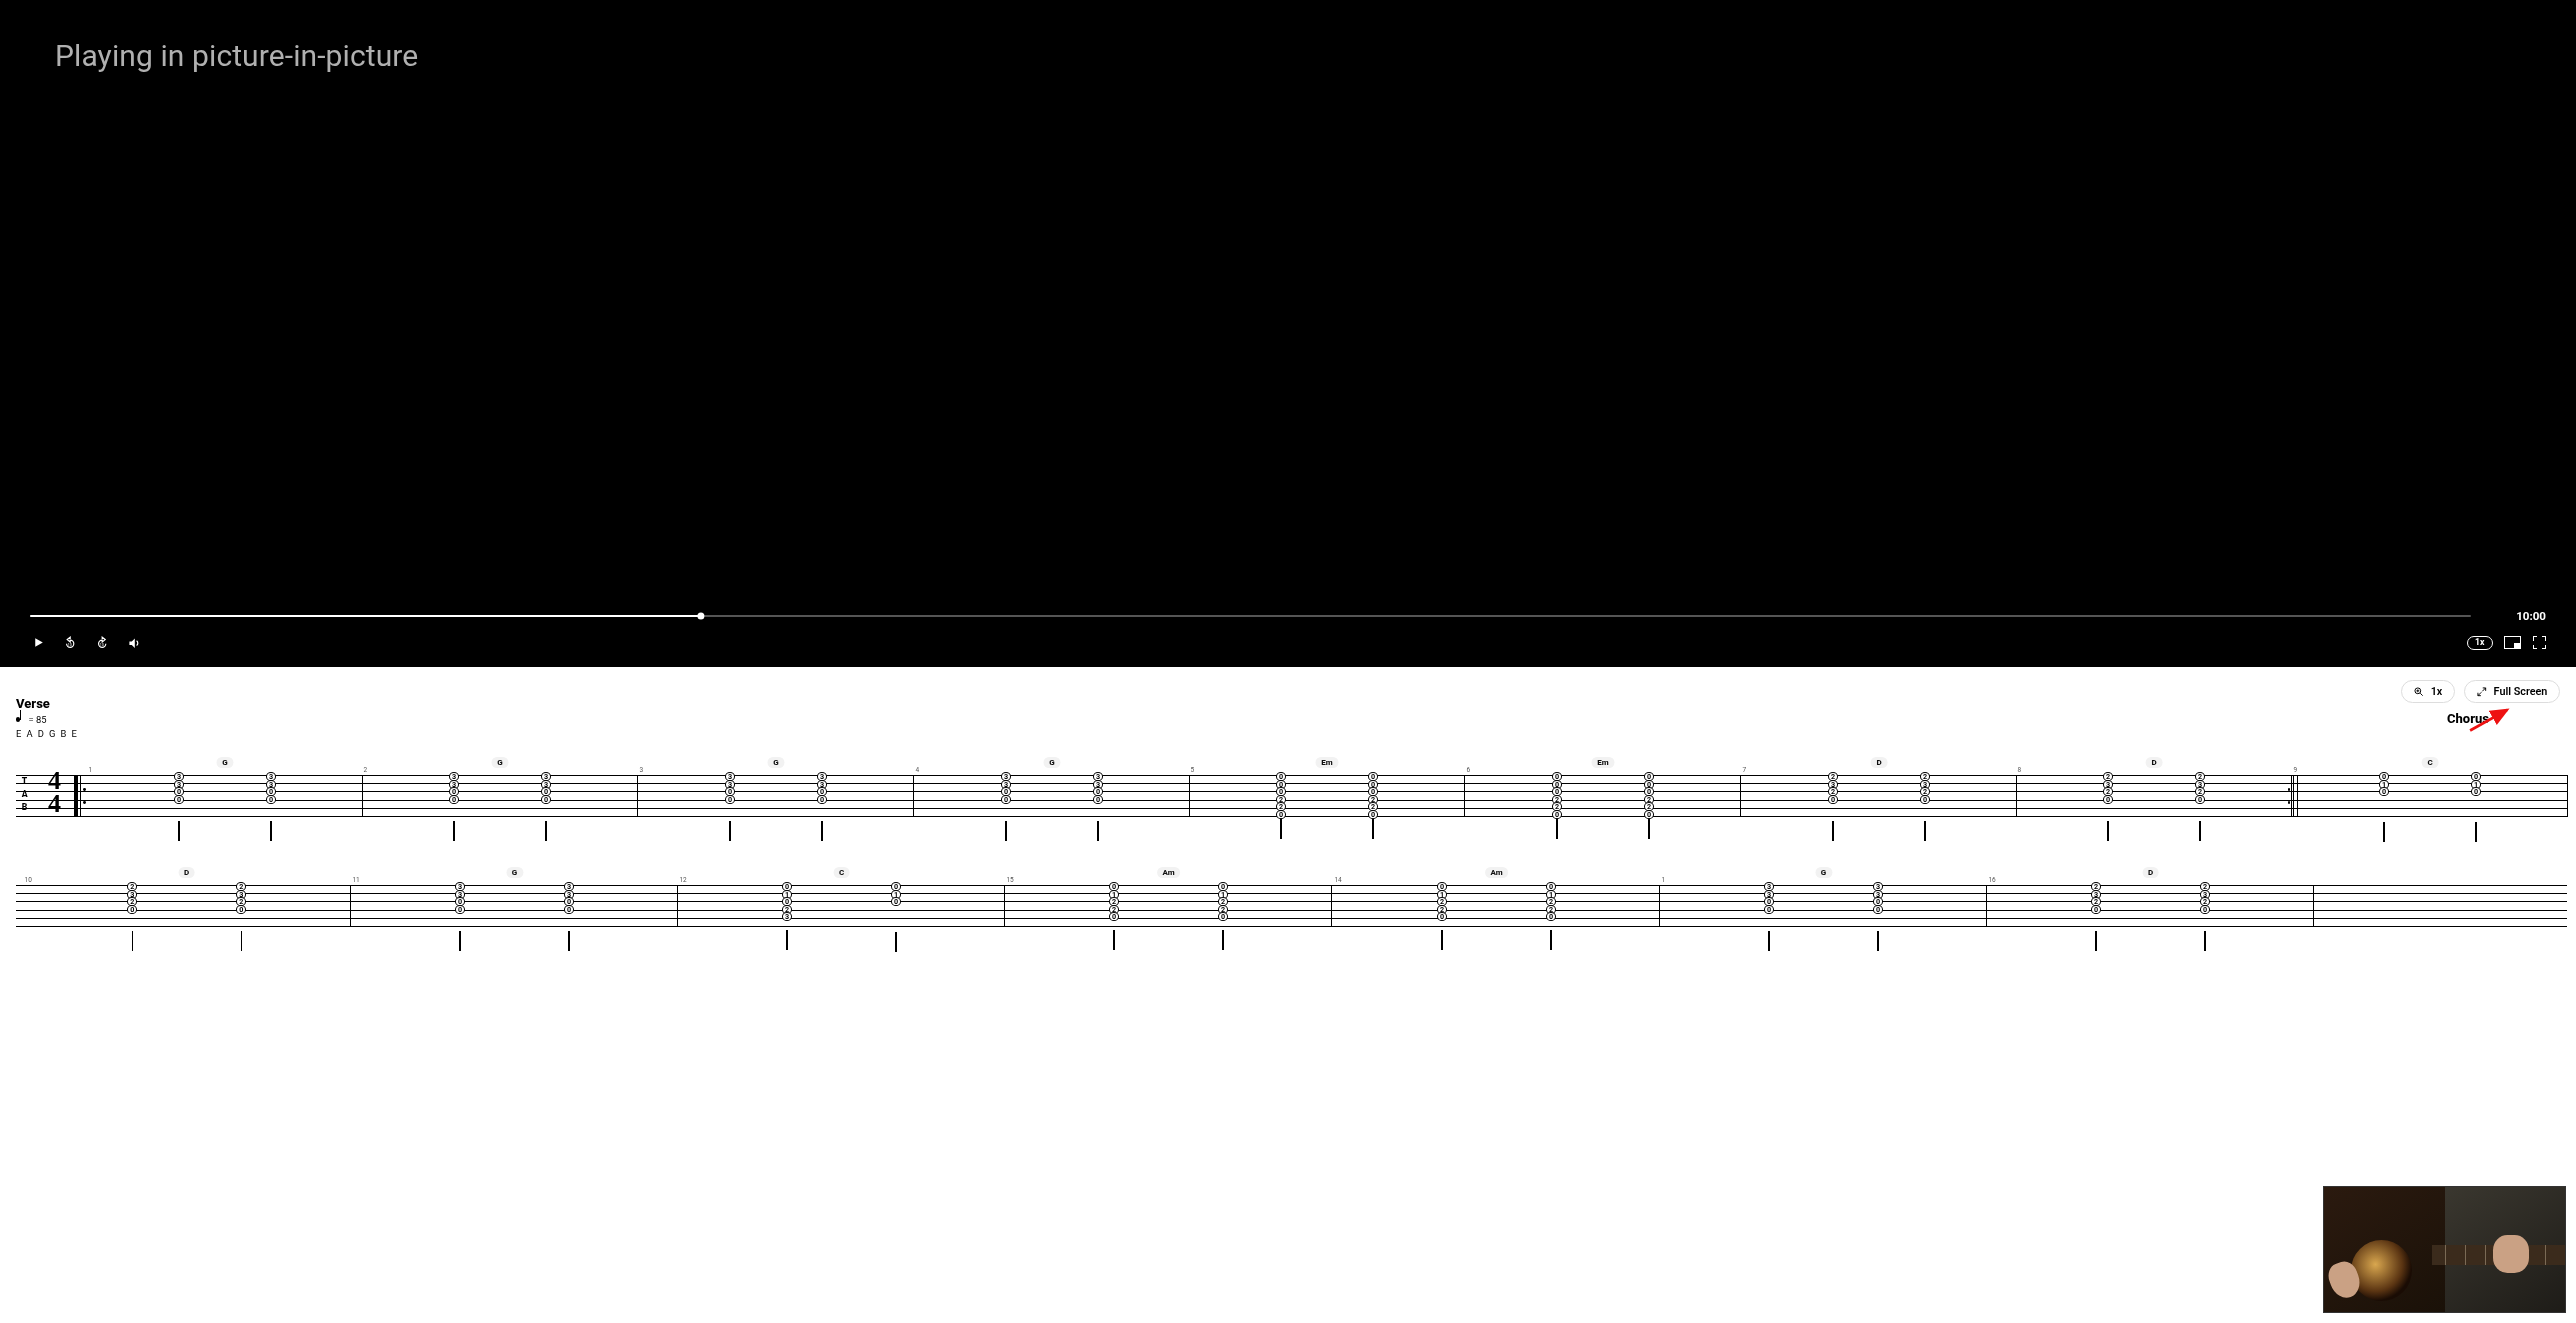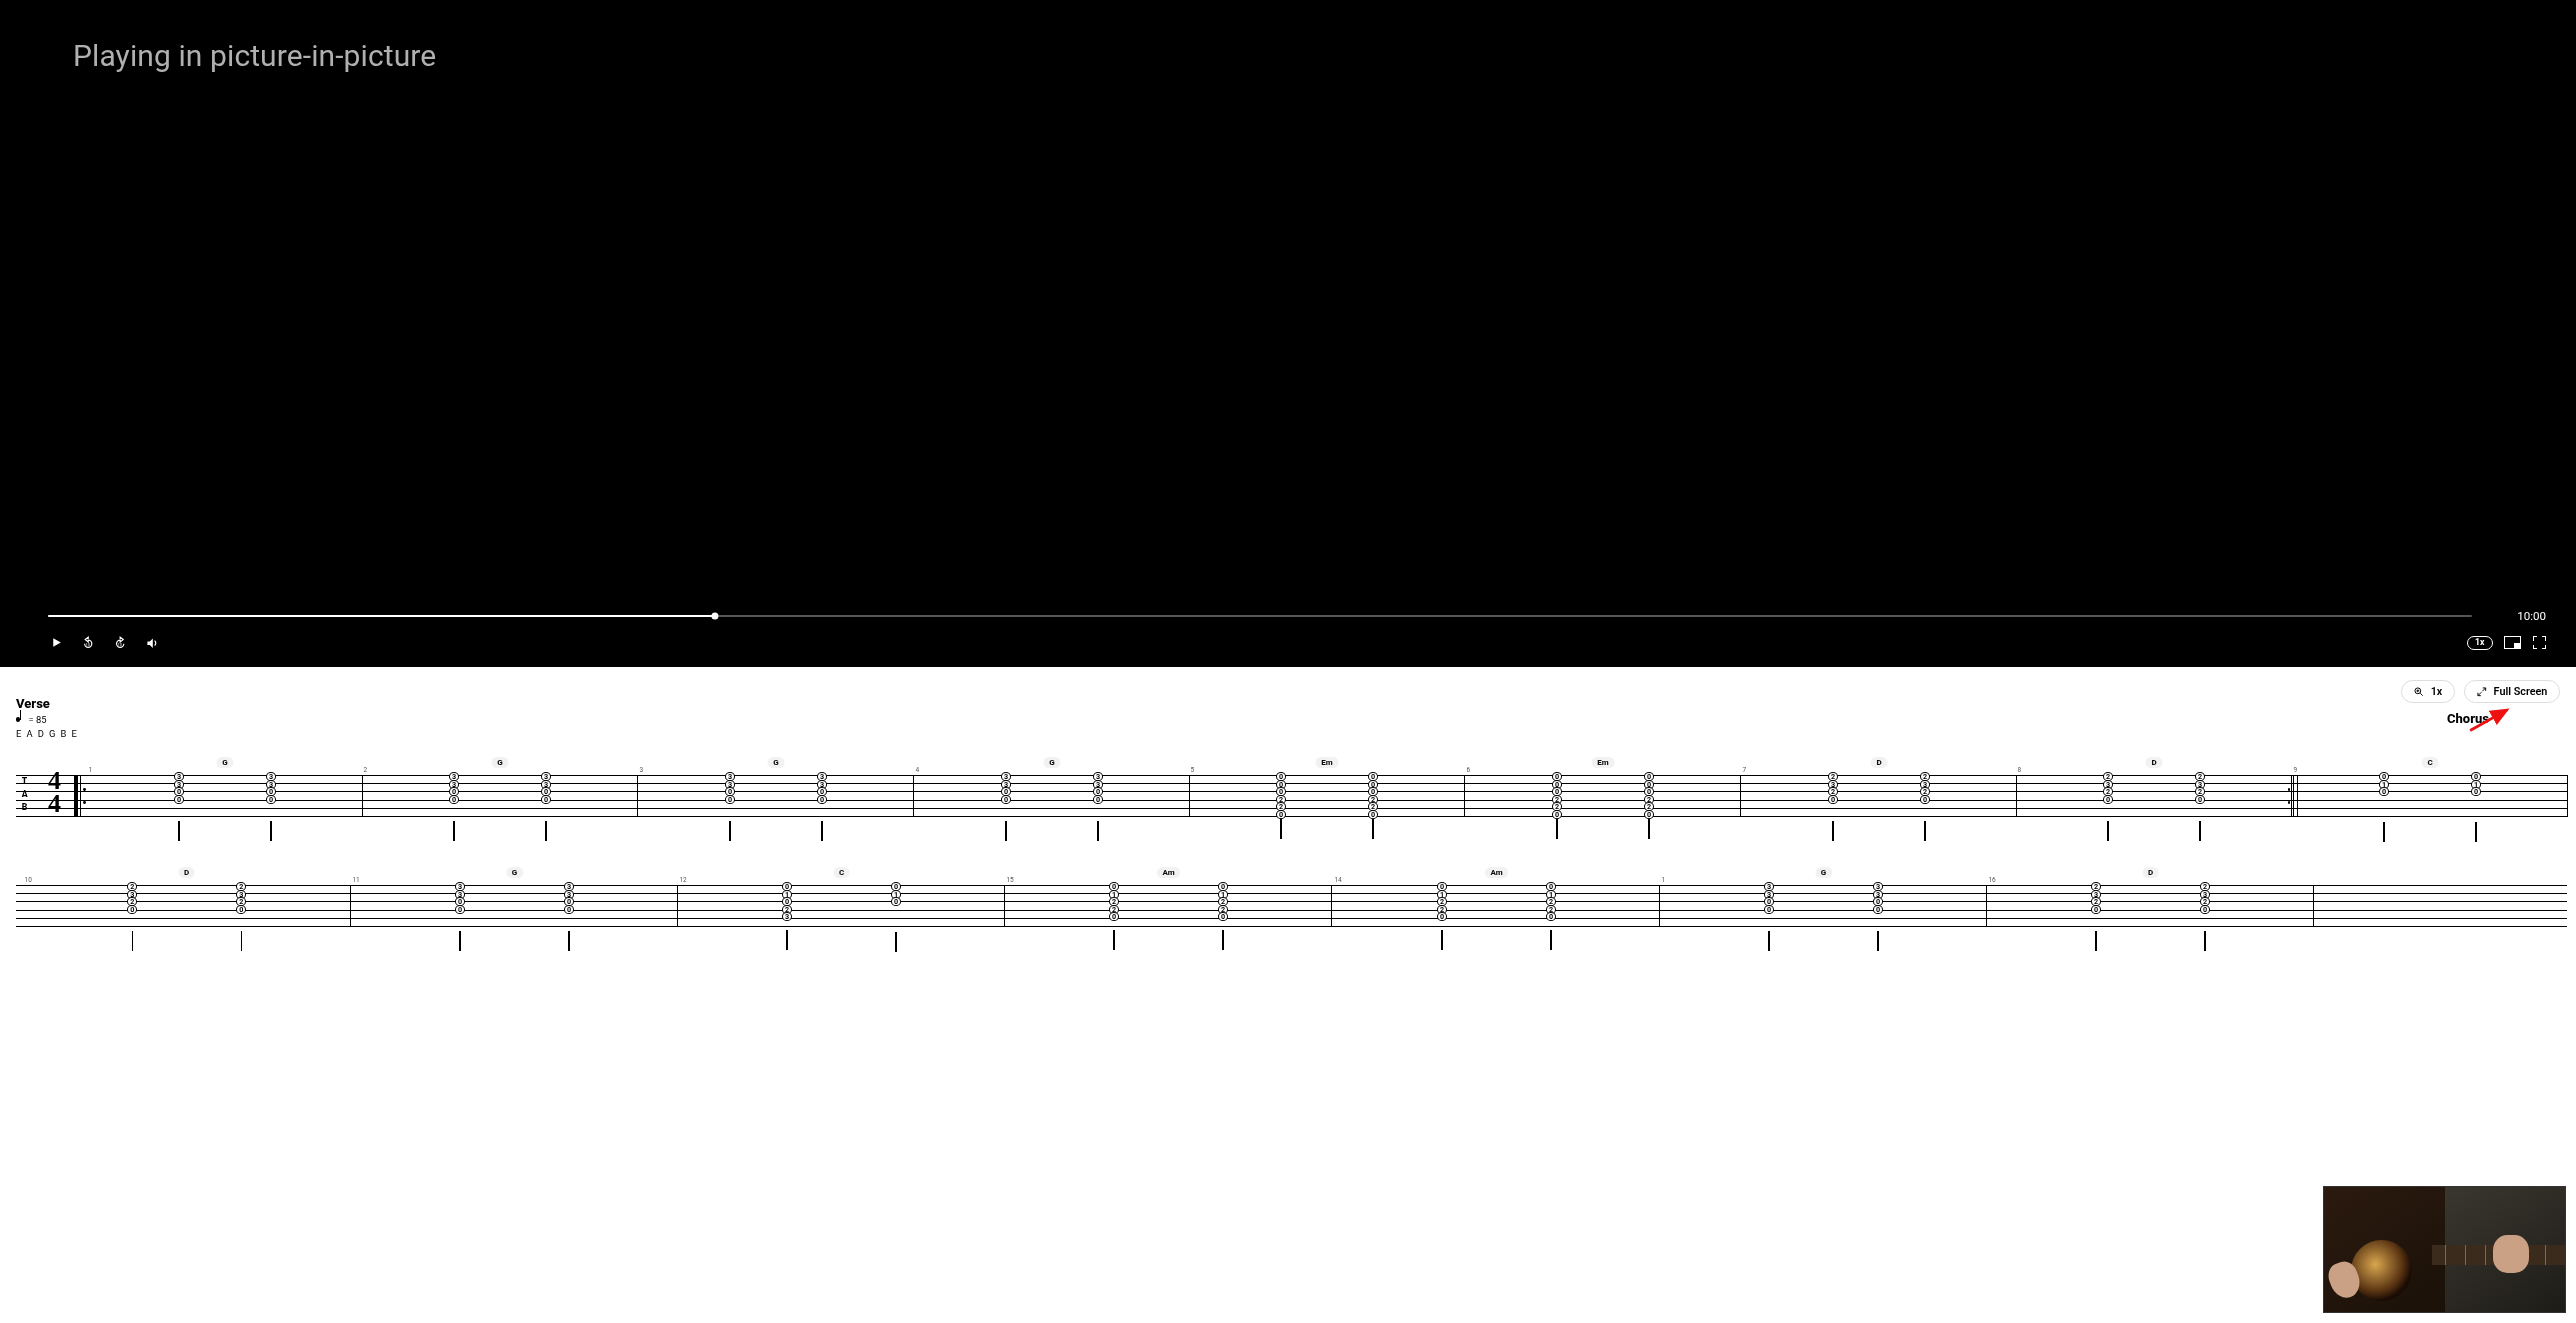--- a/index.html
+++ b/index.html
@@ -8,21 +8,20 @@
 
   
   .video-area {
     background: #000;
     color: #a8a8a8;
     width: 100%;
     height: 50.4%;
     display: flex;
     flex-direction: column;
     position: relative;
-    padding-left: 18px;
   }
   .video-main {
     flex: 1;
     padding: 38px 0 0 55px;
     font-size: 30px;
     font-weight: 400;
     letter-spacing: 0.1px;
     color: #b0b0b0;
   }
   .video-controls {
@@ -52,21 +51,21 @@
     position: absolute;
     top: 50%;
     width: 7.2px; height: 7.2px;
     background: #fff;
     border-radius: 50%;
     transform: translate(-50%, -50%);
   }
   .video-total {
     color: #fff;
     font-size: 11.6px;
-    font-weight: 400;
+    font-weight: 700;
     margin-left: 32px;
   }
   .controls-row {
     display: flex;
     align-items: center;
     gap: 16px;
     color: #fff;
   }
   .controls-right {
     margin-left: auto;

